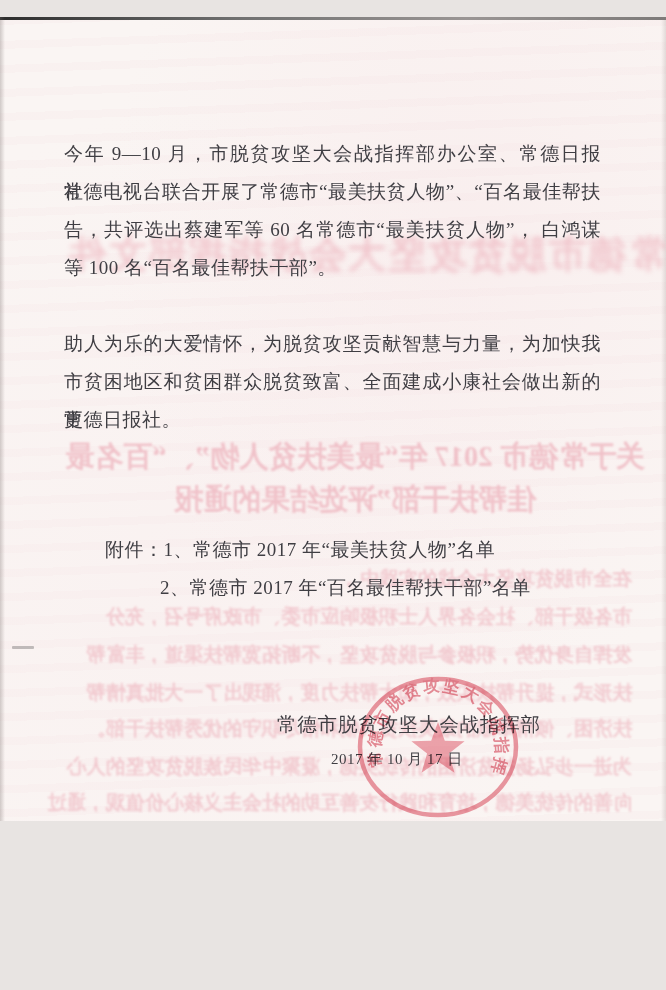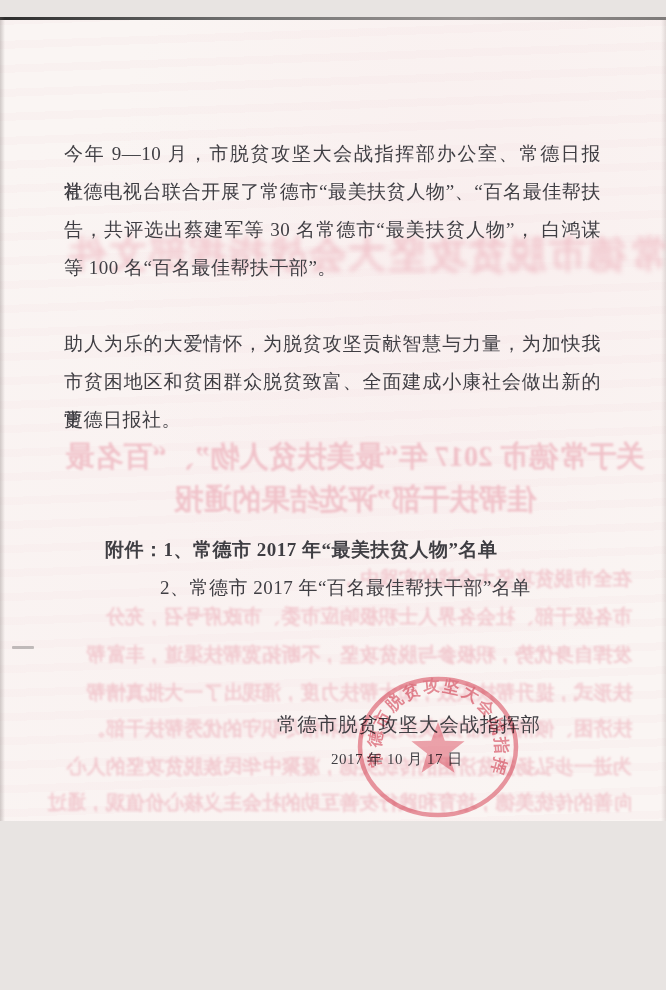--- a/index.html
+++ b/index.html
@@ -42,21 +42,21 @@
   .doc{position:absolute;inset:0;}
   .para{position:absolute;left:64px;width:537px;}
   .para-1{top:118px;}
   .para-2{top:308px;}
   .line{height:38px;line-height:38px;font-size:19px;
     text-align:justify;text-align-last:justify;letter-spacing:0.5px;}
   .line.last{text-align:left;text-align-last:left;}
   .line.indent{text-indent:40px;}
   .attach{position:absolute;left:64px;width:560px;height:38px;line-height:38px;
     font-size:19px;letter-spacing:0.5px;}
-  .attach-1{top:514px;padding-left:41px;font-weight:bold;}
+  .attach-1{top:514px;padding-left:41px;}
   .attach-2{top:552px;padding-left:96px;}
   .signature{position:absolute;left:277px;top:694px;font-size:19.5px;letter-spacing:0.8px;}
   .date{position:absolute;left:331px;top:733px;font-size:15px;letter-spacing:0.5px;}
   .page-num{position:absolute;left:66px;top:905px;font-size:14px;color:#76737a;}
 
   .fold-dash{position:absolute;left:12px;top:629px;width:22px;height:3px;
     background:#8f8d8c;opacity:0.55;border-radius:1px;}
 
   
   .seal{position:absolute;left:350px;top:656px;width:182px;height:152px;
@@ -82,21 +82,21 @@
     <div class="bleed-body" style="top:736px">为进一步弘扬扶贫济困的传统美德，凝聚中华民族脱贫攻坚的人心</div>
     <div class="bleed-body" style="top:772px">向善的传统美德，培育和践行友善互助的社会主义核心价值观，通过</div>
     <div class="bleed-body" style="top:808px">发挥榜样示范作用和具体人格，汇聚脱贫攻坚的强大力量，进一步</div>
     <div class="bleed-body" style="top:844px">引导社会各方面力量广泛参与脱贫攻坚，坚决打赢脱贫攻坚战。</div>
   </div>
 
   <div class="doc">
     <div class="para para-1">
       <div class="line">今年 9—10 月，市脱贫攻坚大会战指挥部办公室、常德日报社、</div>
       <div class="line">常德电视台联合开展了常德市“最美扶贫人物”、“百名最佳帮扶</div>
-      <div class="line">告，共评选出蔡建军等 30 名常德市“最美扶贫人物”， 白鸿谋</div>
+      <div class="line">告，共评选出蔡建军等 60 名常德市“最美扶贫人物”， 白鸿谋</div>
       <div class="line last">等 100 名“百名最佳帮扶干部”。</div>
     </div>
 
     <div class="para para-2">
       <div class="line">助人为乐的大爱情怀，为脱贫攻坚贡献智慧与力量，为加快我</div>
       <div class="line">市贫困地区和贫困群众脱贫致富、全面建成小康社会做出新的更</div>
       <div class="line last">常德日报社。</div>
     </div>
 
     <div class="attach attach-1">附件：1、常德市 2017 年“最美扶贫人物”名单</div>

